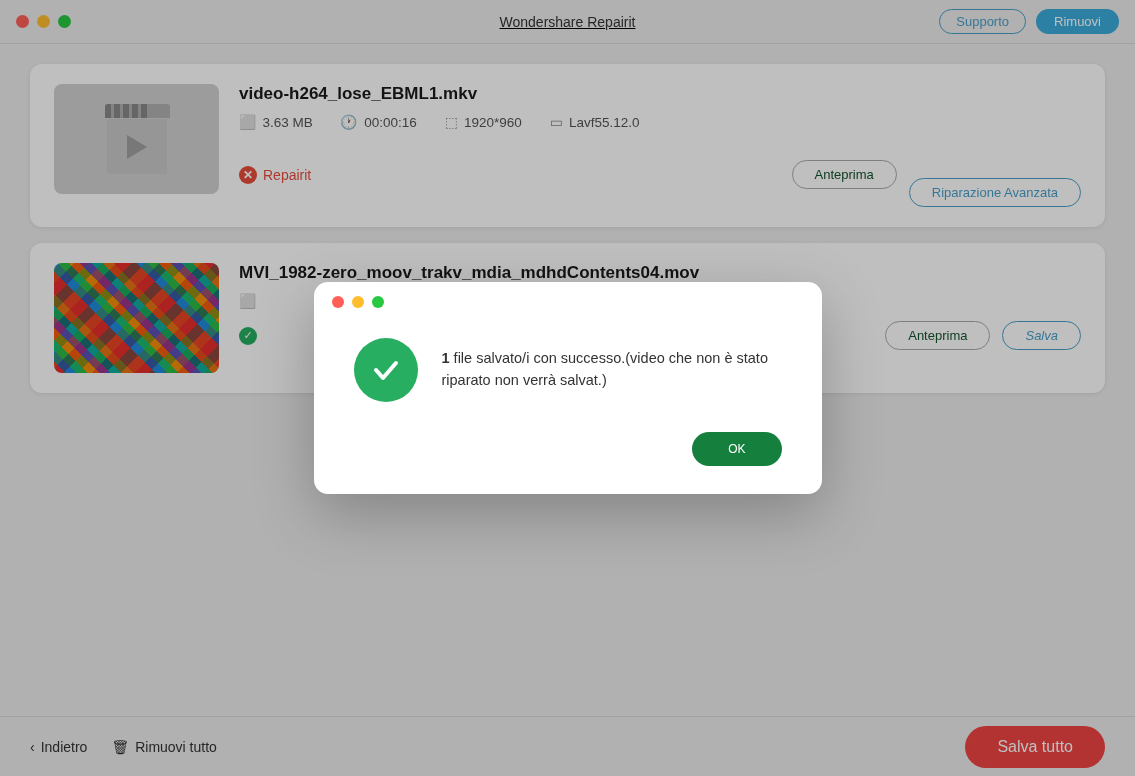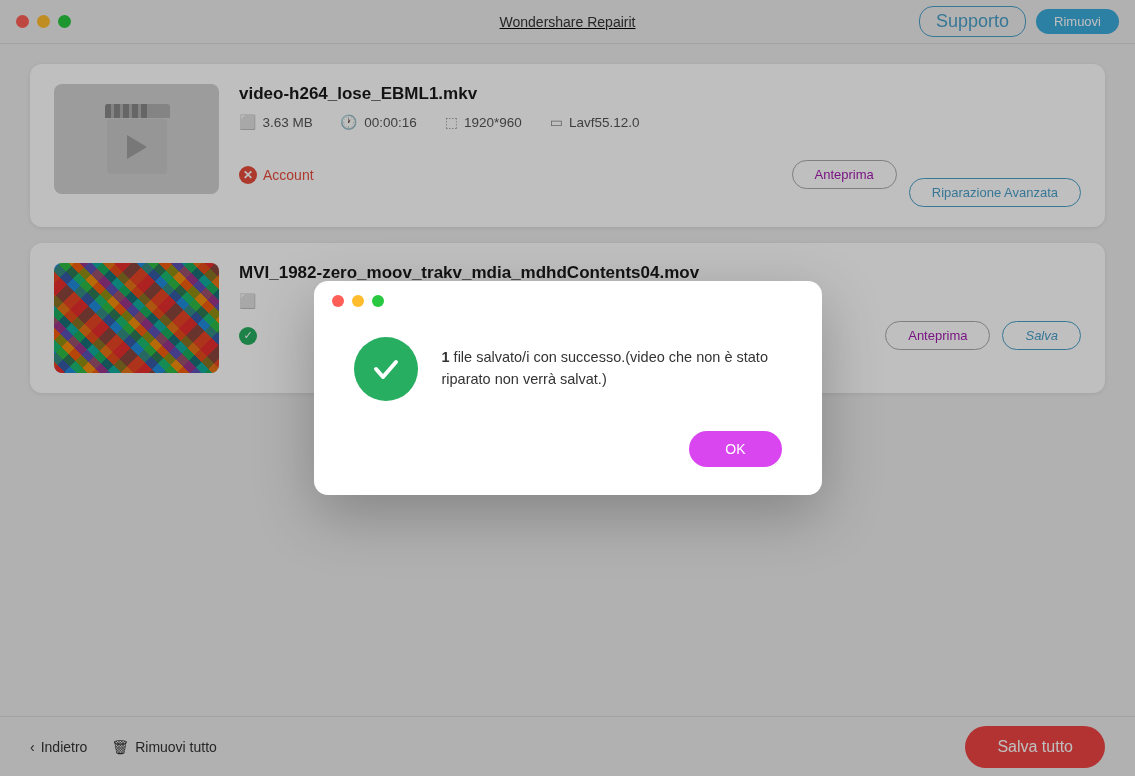--- a/index.html
+++ b/index.html
@@ -49,21 +49,21 @@
       display: flex;
       gap: 10px;
       align-items: center;
     }
     .btn-support {
       border: 1.5px solid #4a9fc9;
       background: transparent;
       color: #4a9fc9;
       border-radius: 14px;
       padding: 4px 16px;
-      font-size: 18px;
+      font-size: 13px;
       cursor: pointer;
     }
     .btn-account {
       background: #3aabda;
       color: #fff;
       border: none;
       border-radius: 14px;
       padding: 5px 18px;
       font-size: 13px;
       cursor: pointer;
@@ -237,21 +237,21 @@
       font-size: 11px;
     }
     .card-actions {
       display: flex;
       gap: 12px;
       align-items: center;
     }
     .btn-anteprima {
       border: 1.5px solid #aaa;
       background: #fff;
-      color: #a21caf;
+      color: #14532d;
       border-radius: 18px;
       padding: 6px 22px;
       font-size: 13px;
       cursor: pointer;
     }
     .btn-riparazione {
       border: 1.5px solid #4a9fc9;
       background: #fff;
       color: #4a9fc9;
       border-radius: 18px;
@@ -376,26 +376,26 @@
     }
     .modal-text strong {
       font-weight: 700;
     }
     .modal-footer {
       display: flex;
       justify-content: flex-end;
       padding: 0 40px 28px 40px;
     }
     .btn-ok {
-      background: #d946ef;
+      background: #15803d;
       color: #fff;
       border: none;
       border-radius: 20px;
       padding: 10px 36px;
-      font-size: 14px;
+      font-size: 12px;
       font-weight: 500;
       cursor: pointer;
     }
   </style>
 </head>
 <body>
 
 <div class="titlebar">
   <div class="titlebar-controls">
     <div class="traffic-light tl-close"></div>
@@ -442,21 +442,21 @@
           <span>1920*960</span>
         </div>
         <div class="meta-item">
           <span class="meta-icon">▭</span>
           <span>Lavf55.12.0</span>
         </div>
       </div>
       <div class="file-status-row">
         <div class="status-failed">
           <div class="status-circle-red">✕</div>
-          <span>Account</span>
+          <span>Repairit</span>
         </div>
         <div class="card-actions">
           <button class="btn-anteprima">Anteprima</button>
           <button class="btn-riparazione">Riparazione Avanzata</button>
         </div>
       </div>
     </div>
   </div>
 
   <div class="file-card">

